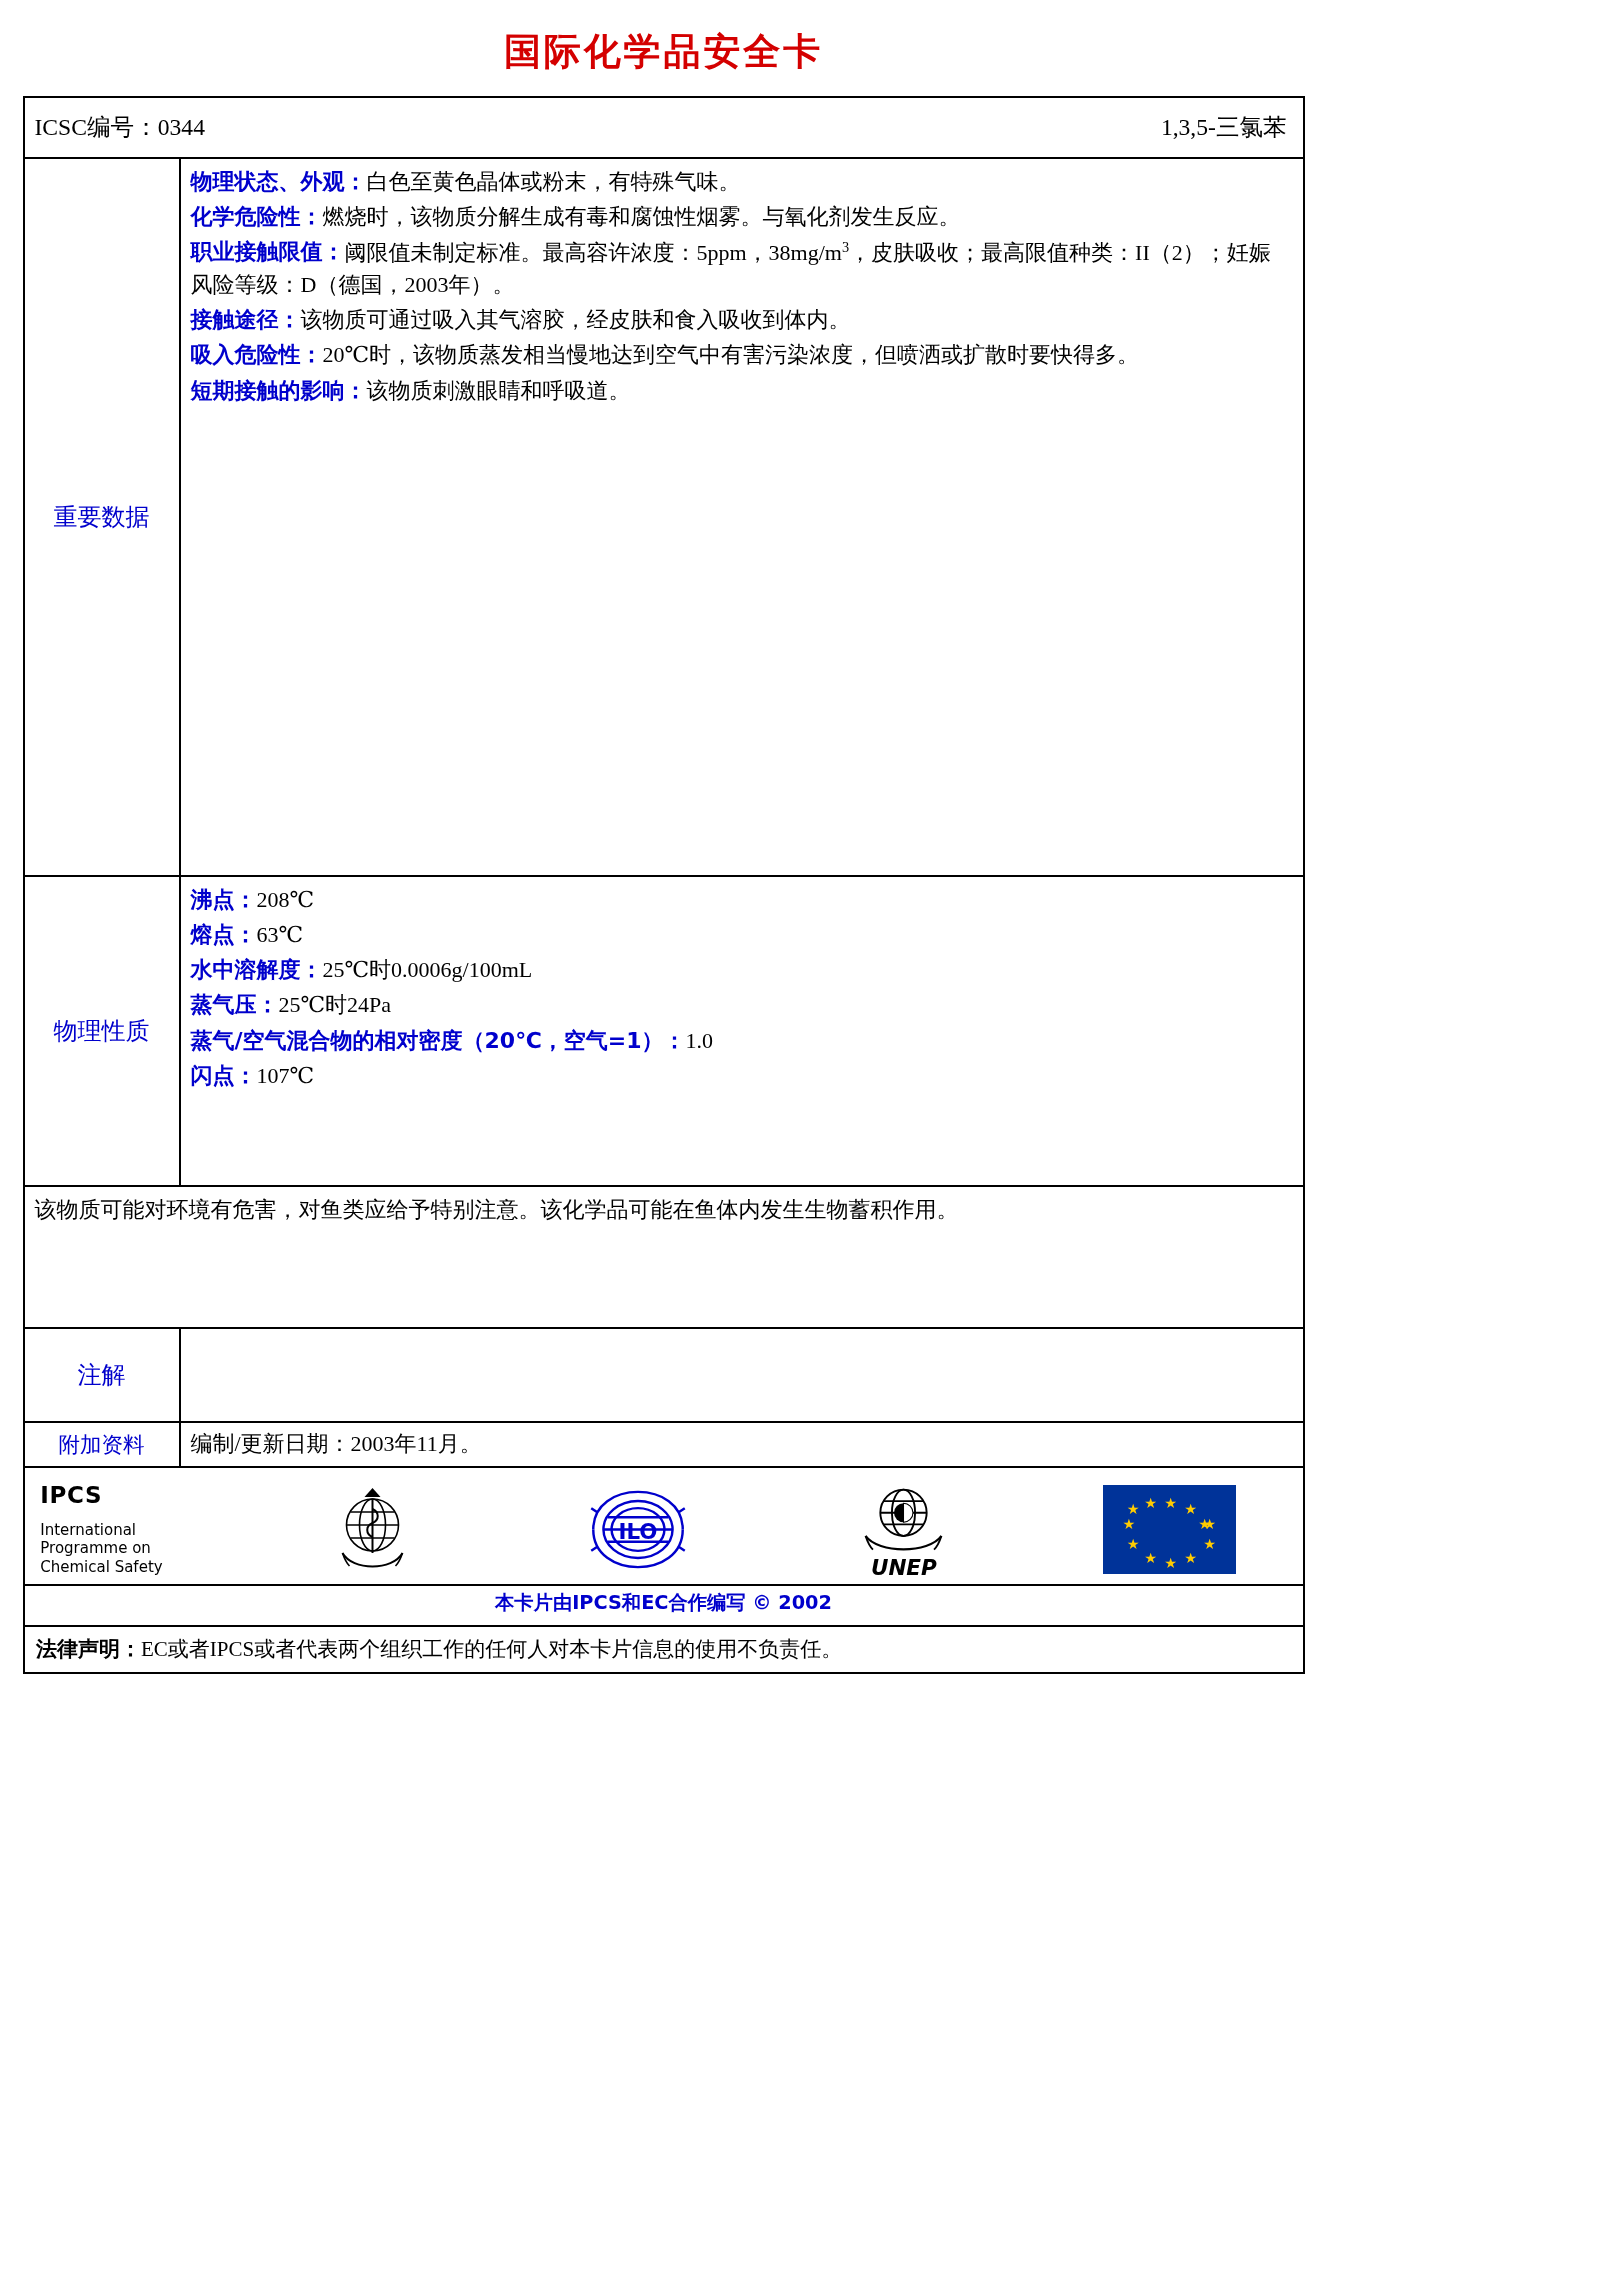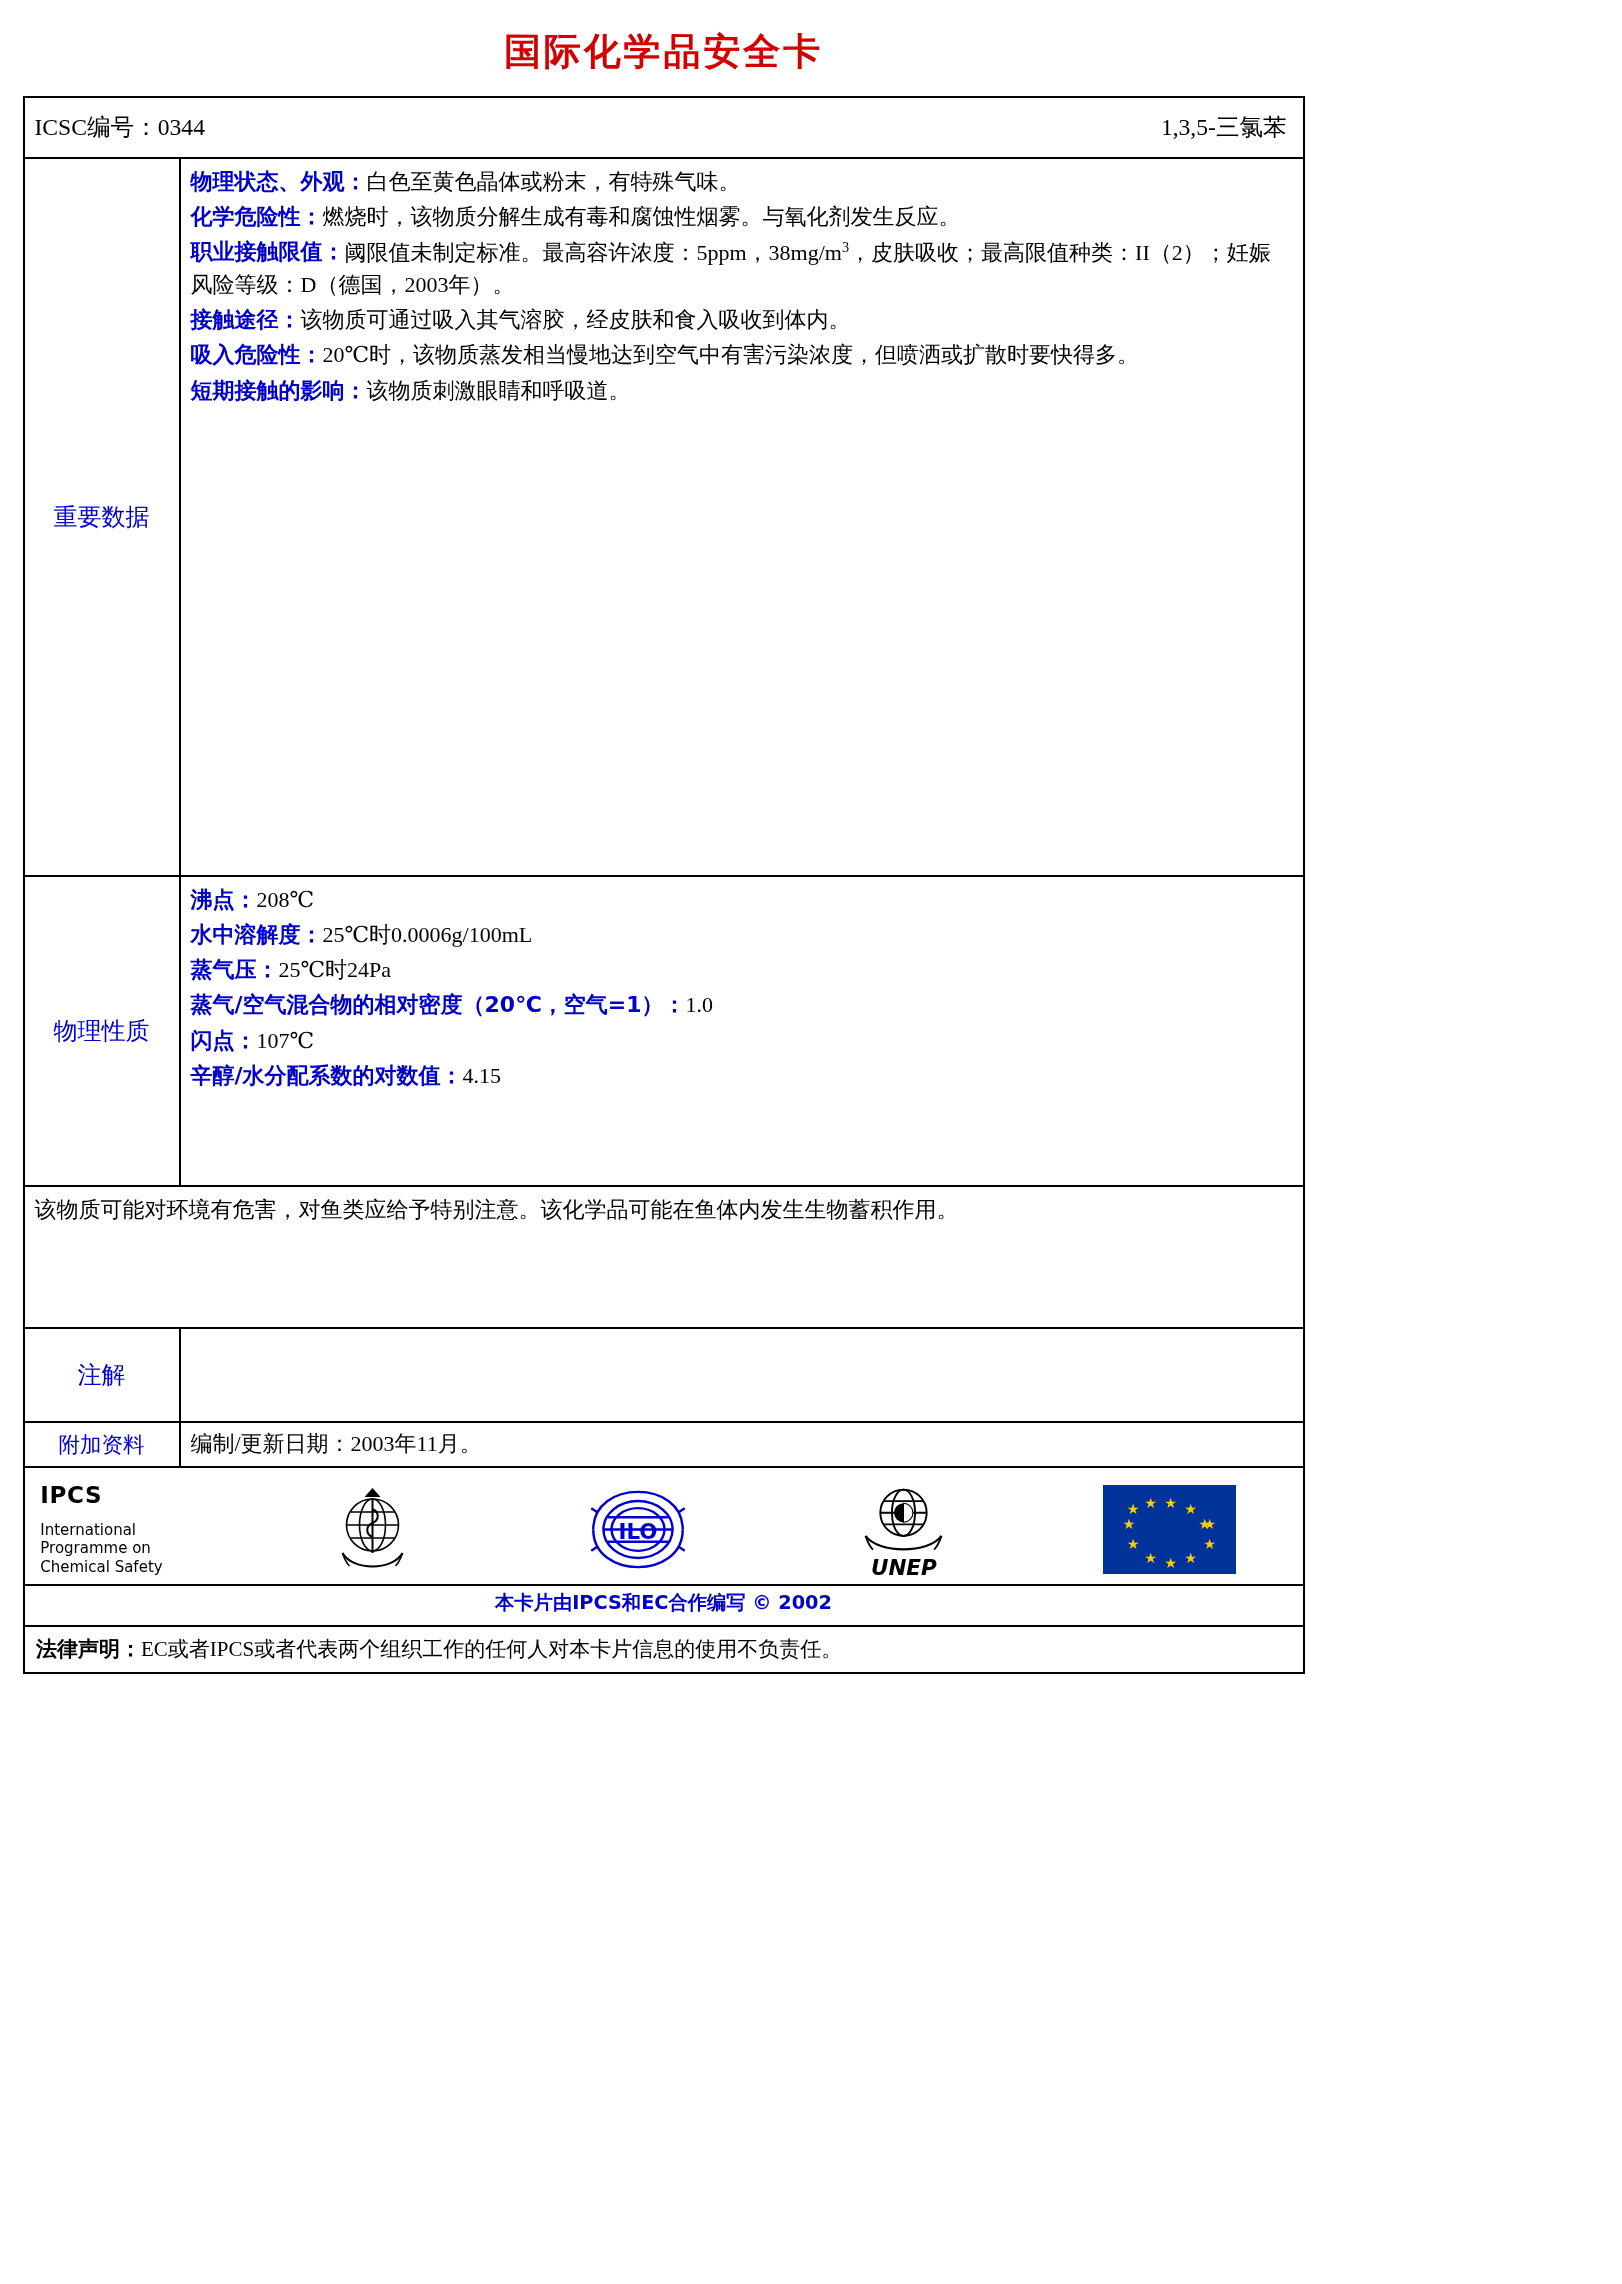--- a/index.html
+++ b/index.html
@@ -177,25 +177,25 @@
         <p class="line"><span class="k">接触途径：</span><span>该物质可通过吸入其气溶胶，经皮肤和食入吸收到体内。</span></p>
         <p class="line"><span class="k">吸入危险性：</span><span>20℃时，该物质蒸发相当慢地达到空气中有害污染浓度，但喷洒或扩散时要快得多。</span></p>
         <p class="line"><span class="k">短期接触的影响：</span><span>该物质刺激眼睛和呼吸道。</span></p>
       </div>
     </div>
 
     <div class="row row-phys">
       <div class="lbl">物理性质</div>
       <div class="cell">
         <p class="line"><span class="k">沸点：</span><span>208℃</span></p>
+        <p class="line"><span class="k">熔点：</span><span>63℃</span></p>
         <p class="line"><span class="k">水中溶解度：</span><span>25℃时0.0006g/100mL</span></p>
         <p class="line"><span class="k">蒸气压：</span><span>25℃时24Pa</span></p>
         <p class="line"><span class="k">蒸气/空气混合物的相对密度（20℃，空气=1）：</span><span>1.0</span></p>
         <p class="line"><span class="k">闪点：</span><span>107℃</span></p>
-        <p class="line"><span class="k">辛醇/水分配系数的对数值：</span><span>4.15</span></p>
       </div>
     </div>
 
     <div class="row row-env">
       <div class="cell">该物质可能对环境有危害，对鱼类应给予特别注意。该化学品可能在鱼体内发生生物蓄积作用。</div>
     </div>
 
     <div class="row row-notes">
       <div class="lbl">注解</div>
       <div class="cell"></div>

